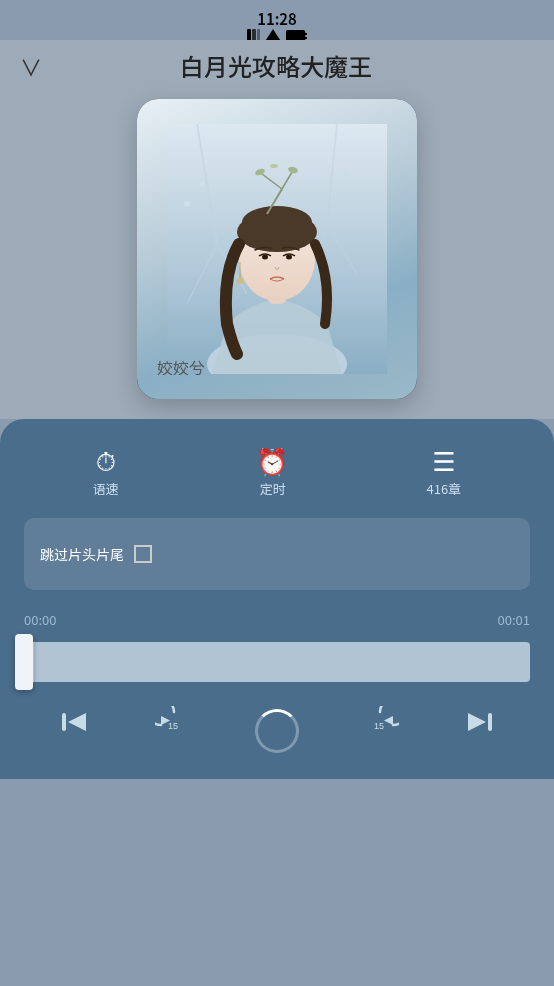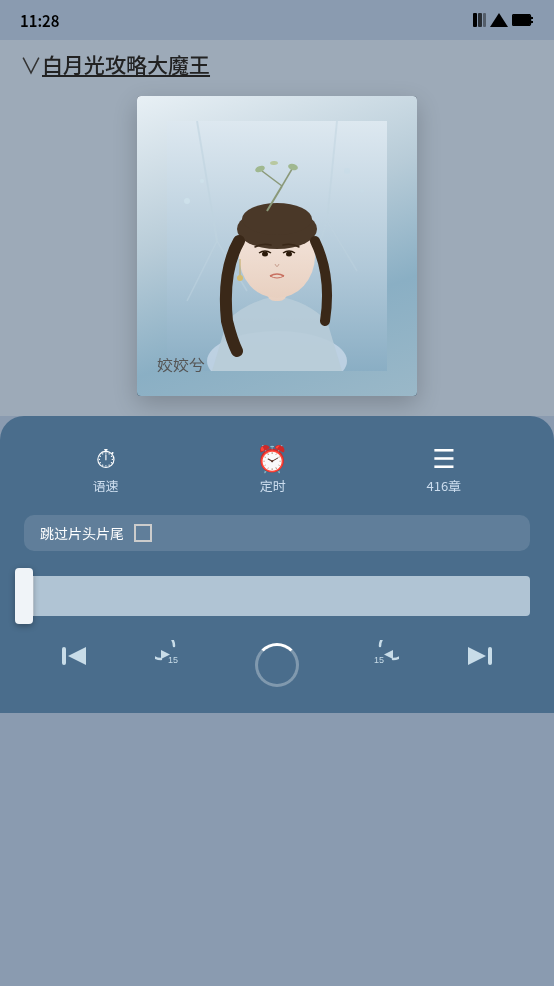--- a/index.html
+++ b/index.html
@@ -16,20 +16,21 @@
     .status-bar {
       display: flex;
       justify-content: space-between;
       align-items: center;
       padding: 8px 20px;
       background: transparent;
       color: #000;
       font-size: 15px;
       font-weight: 600;
       height: 40px;
+      flex-direction: column;
     }
     .status-right {
       display: flex;
       align-items: center;
       gap: 4px;
     }
 
     
     .top-section {
       background: #9daab8;
@@ -48,32 +49,32 @@
       padding: 8px 20px 16px 20px;
       position: relative;
     }
     .header-chevron {
       font-size: 22px;
       color: #333;
       cursor: pointer;
     }
     .header-title {
       flex: 1;
-      font-size: 21px;
+      text-align: center;
+      font-size: 24px;
       font-weight: 500;
       color: #222;
       margin-right: 24px;
-      text-decoration: underline;
     }
 
     
     .album-art-container {
       width: 280px;
       height: 300px;
-      border-radius: 4px;
+      border-radius: 21px;
       overflow: hidden;
       background: #0f172a;
       position: relative;
       box-shadow: 0 8px 24px rgba(0,0,0,0.2);
     }
     .album-art-bg {
       width: 100%;
       height: 100%;
       background: linear-gradient(160deg, #e8f0f5 0%, #b8ccd8 40%, #8aafc4 70%, #9ab8c8 100%);
       position: relative;
@@ -121,21 +122,21 @@
     }
     .control-label {
       font-size: 13px;
       color: #cde;
     }
 
     
     .skip-row {
       background: rgba(255,255,255,0.12);
       border-radius: 10px;
-      padding: 8px 16px;
+      padding: 26px 16px;
       display: flex;
       align-items: center;
       justify-content: space-between;
       margin-bottom: 20px;
       color: #fff;
       font-size: 14px;
     }
     .skip-left {
       display: flex;
       align-items: center;
@@ -359,20 +360,24 @@
   </div>
 
   <div class="skip-row">
     <div class="skip-left">
       <span>跳过片头片尾</span>
       <span class="skip-checkbox"></span>
     </div>
   </div>
 
   <div class="progress-section">
+    <div class="time-row">
+      <span>00:00</span>
+      <span>00:01</span>
+    </div>
     <div class="progress-bar-container">
       <div class="progress-track">
         <div class="progress-fill"></div>
         <div class="progress-thumb"></div>
       </div>
     </div>
   </div>
 
   <div class="playback-row">
 

